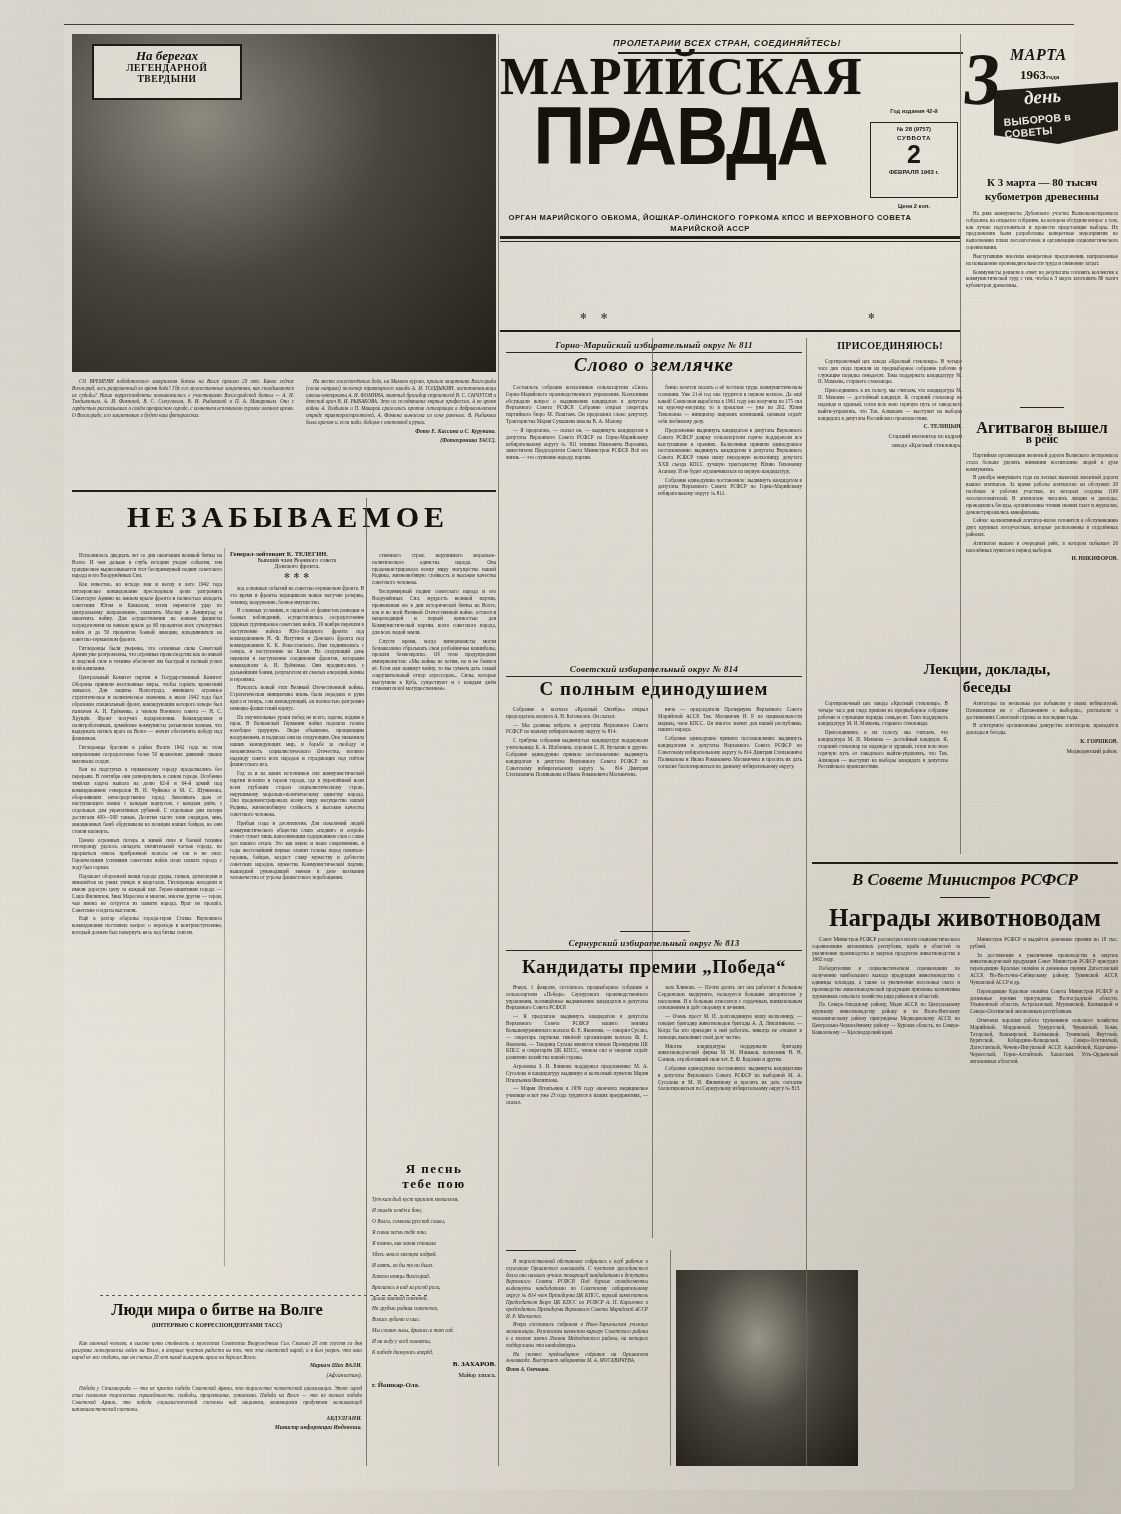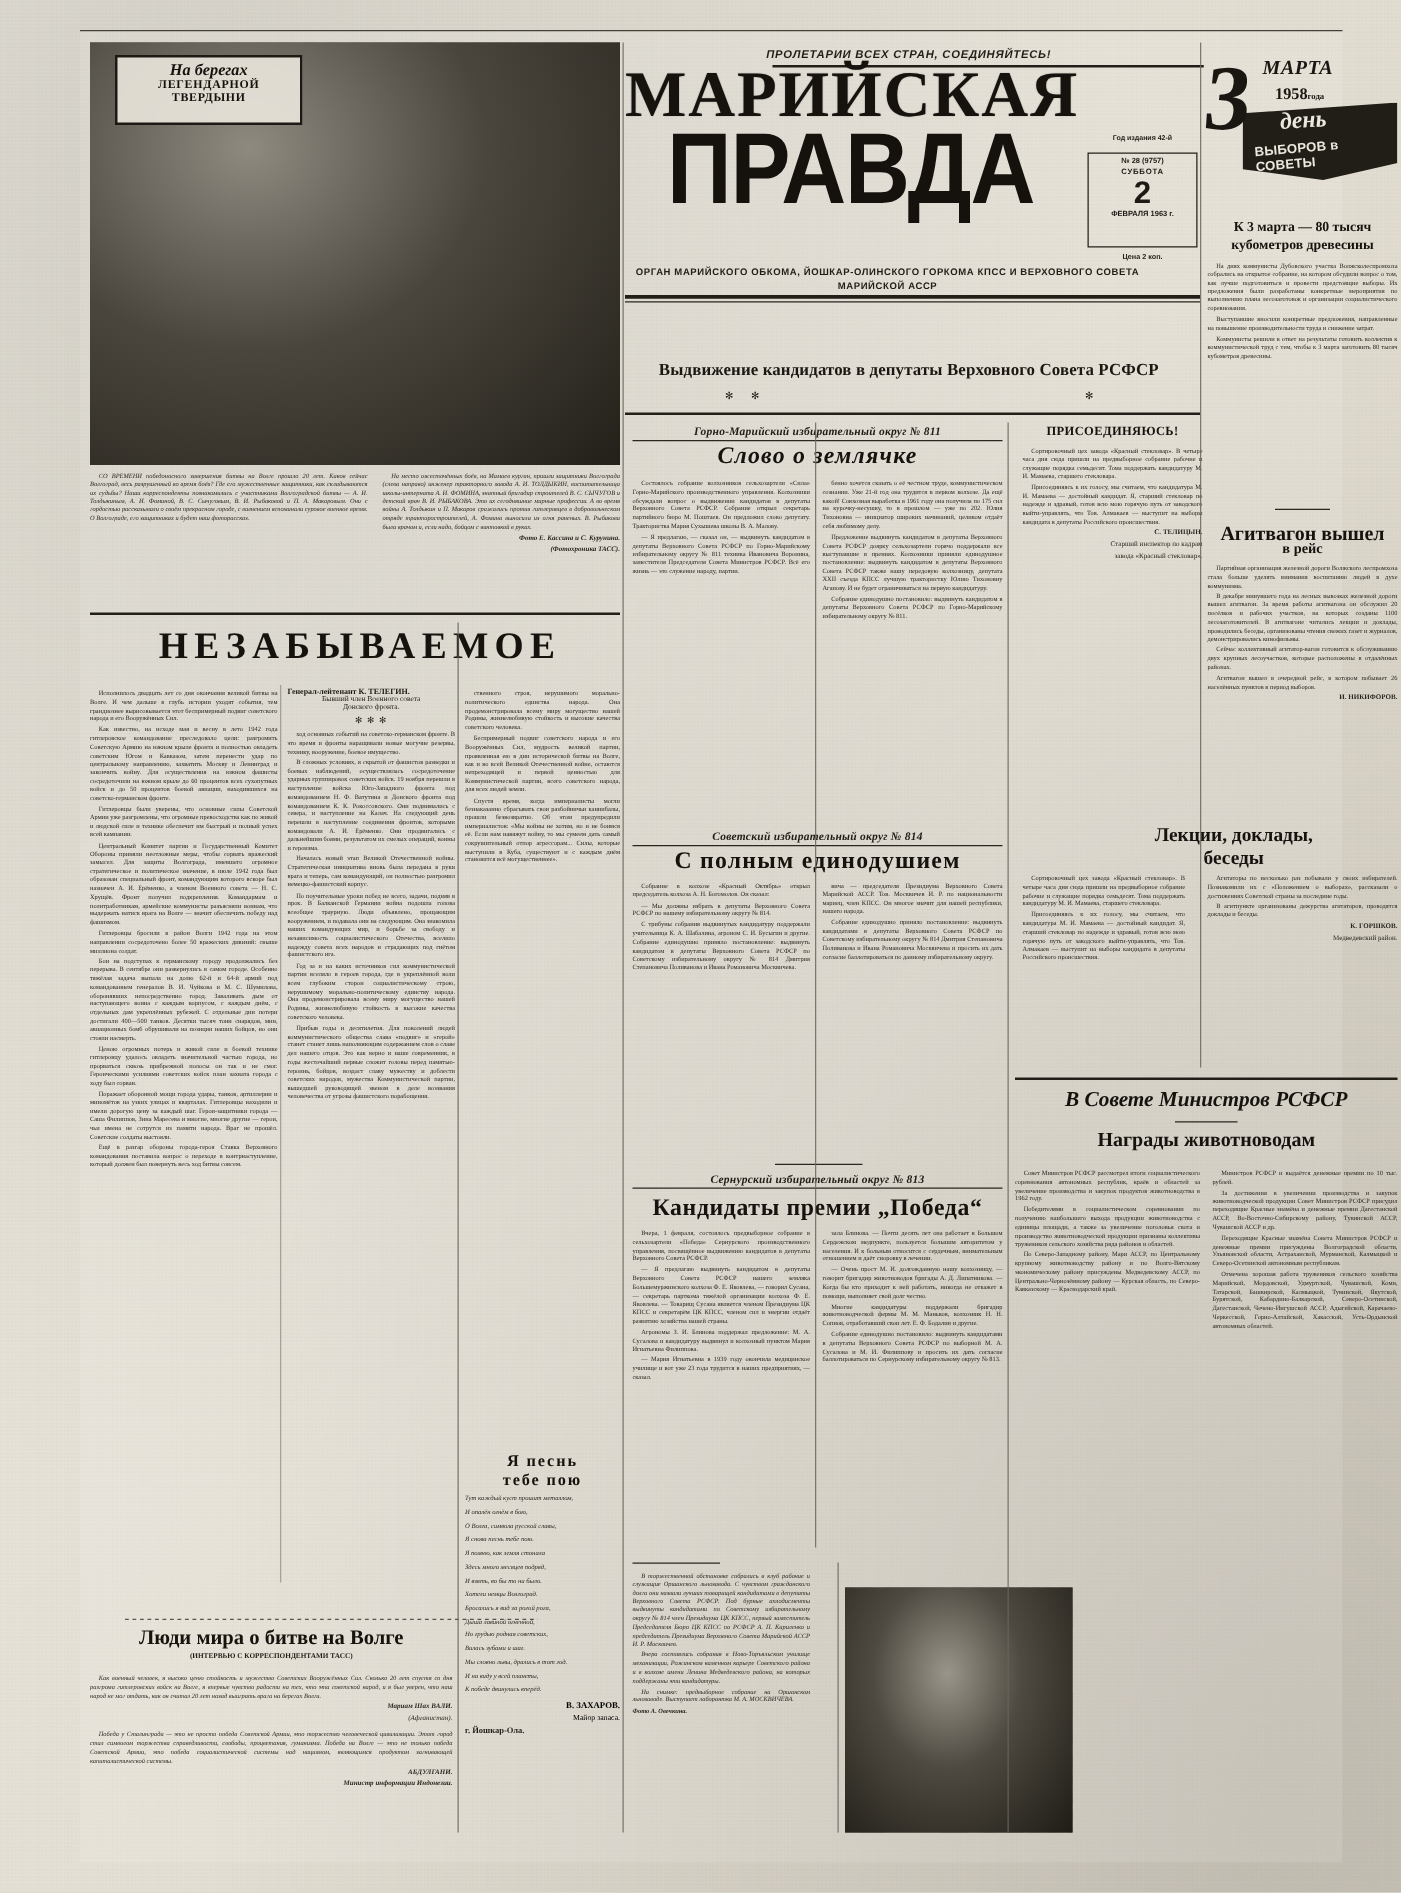--- a/index.html
+++ b/index.html
@@ -206,30 +206,29 @@
   </div>
   <div class="price">Цена 2 коп.</div>
 
   <div class="organ">ОРГАН МАРИЙСКОГО ОБКОМА, ЙОШКАР-ОЛИНСКОГО ГОРКОМА КПСС И ВЕРХОВНОГО СОВЕТА МАРИЙСКОЙ АССР</div>
 
   <div class="emblem">
     <div class="banner"></div>
     <div class="big3">3</div>
     <div class="march">МАРТА</div>
     <div class="yr">
-      <span>1958</span><small>года</small>
+      <span>1963</span><small>года</small>
     </div>
     <div class="den">день</div>
     <div class="vyb">ВЫБОРОВ в СОВЕТЫ</div>
   </div>
 
   <div class="rule-thick" style="position:absolute;left:500px;top:236px;width:460px;"></div>
   <div class="rule" style="position:absolute;left:500px;top:241px;width:460px;"></div>
 
-  <div class="hl-sub">Выдвижение кандидатов в депутаты Верховного Совета РСФСР</div>
   <div class="stars" style="left:580px;top:312px;">✻✻</div>
   <div class="stars" style="left:868px;top:312px;">✻</div>
   <div class="rule" style="position:absolute;left:500px;top:330px;width:460px;height:2px;background:#221f19;"></div>
 
   <div class="photo" style="left:72px;top:34px;width:424px;height:338px;"></div>
   <div class="photo-label" style="left:92px;top:44px;width:150px;height:56px;padding-top:3px;">
     <div class="cursive" style="font-size:13px;line-height:1.05;">На берегах</div>
     <div style="font-size:9.5px;font-weight:bold;letter-spacing:.6px;line-height:1.15;">ЛЕГЕНДАРНОЙ</div>
     <div style="font-size:9.5px;font-weight:bold;letter-spacing:.6px;line-height:1.15;">ТВЕРДЫНИ</div>
   </div>
@@ -410,21 +409,21 @@
   </div>
 
   <div class="col body-text" style="left:818px;top:700px;width:130px;">
     <p>Сортировочный цех завода «Красный стекловар». В четыре часа дня сюда пришли на предвыборное собрание рабочие и служащие порядка семьдесят. Тома поддержать кандидатуру М. И. Мамаева, старшего стекловара.</p>
     <p>Присоединяясь к их голосу, мы считаем, что кандидатура М. И. Мамаева — достойный кандидат. Я, старший стекловар по надежде и здравый, готов всю мою горячую путь от заводского выйти-управлять, что Тов. Алмакаев — выступит на выборы кандидата в депутаты Российского происшествия.</p>
   </div>
 
   <div class="rule" style="position:absolute;left:812px;top:862px;width:306px;height:2px;background:#221f19;"></div>
   <div class="sect-h" style="position:absolute;left:812px;top:870px;width:306px;font-size:17px;font-style:italic;">В Совете Министров РСФСР</div>
   <div class="dash-sep" style="position:absolute;left:940px;top:894px;width:50px;border-top:1px solid #2b2720;"></div>
-  <div class="sect-h" style="position:absolute;left:812px;top:904px;width:306px;font-size:16px;">Награды животноводам</div>
+  <div class="sect-h" style="position:absolute;left:812px;top:904px;width:306px;font-size:25px;">Награды животноводам</div>
 
   <div class="col body-text" style="left:812px;top:936px;width:148px;">
     <p>Совет Министров РСФСР рассмотрел итоги социалистического соревнования автономных республик, краёв и областей за увеличение производства и закупок продуктов животноводства в 1962 году.</p>
     <p>Победителями в социалистическом соревновании по получению наибольшего выхода продукции животноводства с единицы площади, а также за увеличение поголовья скота и производство животноводческой продукции признаны коллективы тружеников сельского хозяйства ряда районов и областей.</p>
     <p>По Северо-Западному району, Мари АССР, по Центральному крупному животноводству району и по Волго-Вятскому экономическому району присуждены Медведевскому АССР, по Центрально-Чернозёмному району — Курская область, по Северо-Кавказскому — Краснодарский край.</p>
   </div>
   <div class="col body-text" style="left:970px;top:936px;width:148px;">
     <p>Министров РСФСР и выдаётся денежные премии по 10 тыс. рублей.</p>
     <p>За достижения в увеличении производства и закупок животноводческой продукции Совет Министров РСФСР присудил переходящие Красные знамёна и денежные премии Дагестанской АССР, Во-Восточно-Сибирскому району, Тувинской АССР, Чувашской АССР и др.</p>
     <p>Переходящие Красные знамёна Совета Министров РСФСР и денежные премии присуждены Волгоградской области, Ульяновской области, Астраханской, Мурманской, Калмыцкой и Северо-Осетинской автономным республикам.</p>

